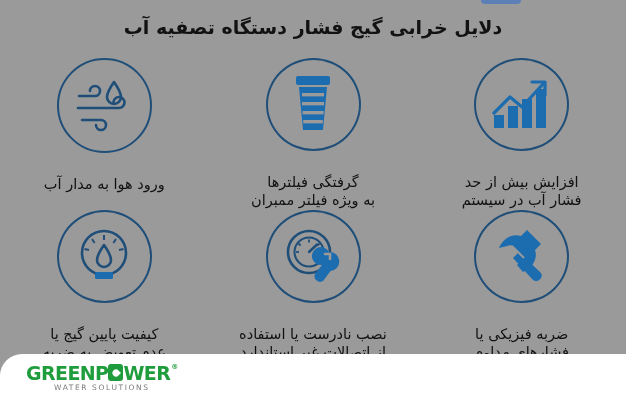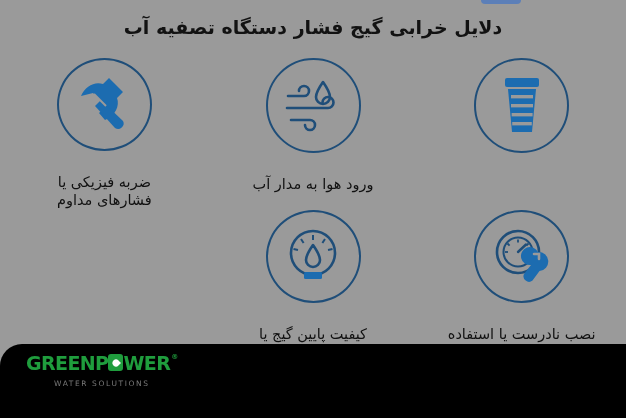--- a/index.html
+++ b/index.html
@@ -60,22 +60,22 @@
     color:#111;
     font-size:14.5px;
     line-height:1.28;
     margin-top:22px;
     white-space:pre-line;
     font-weight:500;
   }
   .footer{
     position:absolute;
     left:0;bottom:0;
-    width:626px;height:74px;
-    background:#000000;
+    width:626px;height:64px;
+    background:#ffffff;
     border-top-left-radius:22px;
     box-sizing:border-box;
   }
   .logo{
     position:absolute;
     left:26px;top:10px;
   }
   .logo-word{
     font-family:"DejaVu Sans","Liberation Sans",sans-serif;
     font-size:19px;
@@ -108,51 +108,69 @@
     font-size:7px;
     vertical-align:super;
     color:#1f9d3d;
     margin-left:1px;
     line-height:1;
   }
   .logo-sub{
     font-size:7.5px;
     letter-spacing:1.6px;
     color:#7a7a7a;
-    margin-top:6px;
+    margin-top:0;
     text-align:center;
     font-weight:normal;
   }
   svg{display:block;}
 </style>
 </head>
 <body>
 
 <div class="infographic">
 
   <div class="top-accent"></div>
 
   <div class="title">دلایل خرابی گیج فشار دستگاه تصفیه آب</div>
 
   <div class="grid">
 
+    <div class="cell">
+      <div class="circle">
+        <span>
+          <svg width="62" height="58" viewBox="0 0 62 58">
+            <rect x="3" y="40" width="10" height="13" fill="#1c6cb0"></rect>
+            <rect x="17" y="31" width="10" height="22" fill="#1c6cb0"></rect>
+            <rect x="31" y="24" width="10" height="29" fill="#1c6cb0"></rect>
+            <rect x="45" y="14" width="10" height="39" fill="#1c6cb0"></rect>
+            <path d="M3 38 L19 22 L31 32 L52 9" fill="none" stroke="#1c6cb0" stroke-width="3.2" stroke-linecap="round" stroke-linejoin="round"></path>
+            <path d="M41 7 L54 7 L54 20" fill="none" stroke="#1c6cb0" stroke-width="3.2" stroke-linecap="round" stroke-linejoin="round"></path>
+          </svg>
+        </span>
+      </div>
+      <div class="cell-label">افزایش بیش از حد
+فشار آب در سیستم</div>
+    </div>
 
     <div class="cell">
       <div class="circle">
         <span>
           <svg width="44" height="60" viewBox="0 0 44 60">
             <rect x="5" y="2" width="34" height="9" rx="2" fill="#1c6cb0"></rect>
             <path d="M8 13 L36 13 L32 56 L12 56 Z" fill="#1c6cb0"></path>
             <rect x="11" y="19" width="22" height="3.4" fill="#9a9a9a"></rect>
             <rect x="11" y="28" width="22" height="3.4" fill="#9a9a9a"></rect>
             <rect x="11.6" y="37" width="21" height="3.4" fill="#9a9a9a"></rect>
             <rect x="12.2" y="46" width="19.6" height="3.4" fill="#9a9a9a"></rect>
           </svg>
         </span>
       </div>
+      <div class="cell-label">گرفتگی فیلترها
+به ویژه فیلتر ممبران</div>
     </div>
 
     <div class="cell">
       <div class="circle">
         <span>
           <svg width="62" height="56" viewBox="0 0 62 56">
             <path d="M41 4 C41 4 48 14 48 19 A7 7 0 0 1 34 19 C34 14 41 4 41 4 Z" fill="none" stroke="#1f4e79" stroke-width="2.6" stroke-linejoin="round"></path>
             <path d="M6 18 L22 18 A5 5 0 1 0 17 13" fill="none" stroke="#1f4e79" stroke-width="2.6" stroke-linecap="round"></path>
             <path d="M5 30 L46 30 A5.5 5.5 0 1 0 40.5 24.5" fill="none" stroke="#1f4e79" stroke-width="2.6" stroke-linecap="round"></path>
             <path d="M9 42 L28 42 A5 5 0 1 1 23 47" fill="none" stroke="#1f4e79" stroke-width="2.6" stroke-linecap="round"></path>

